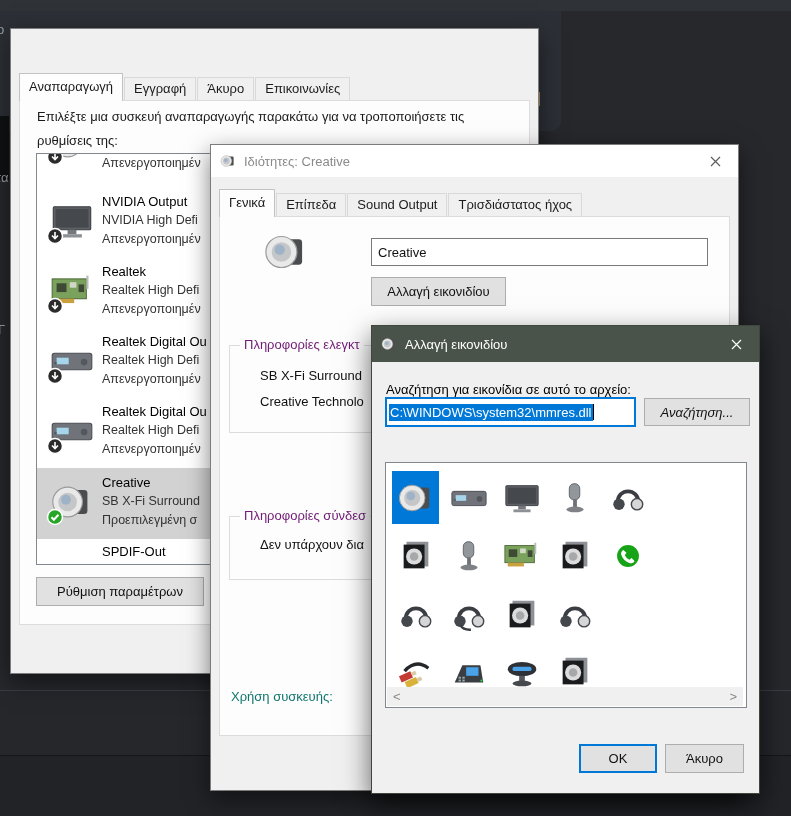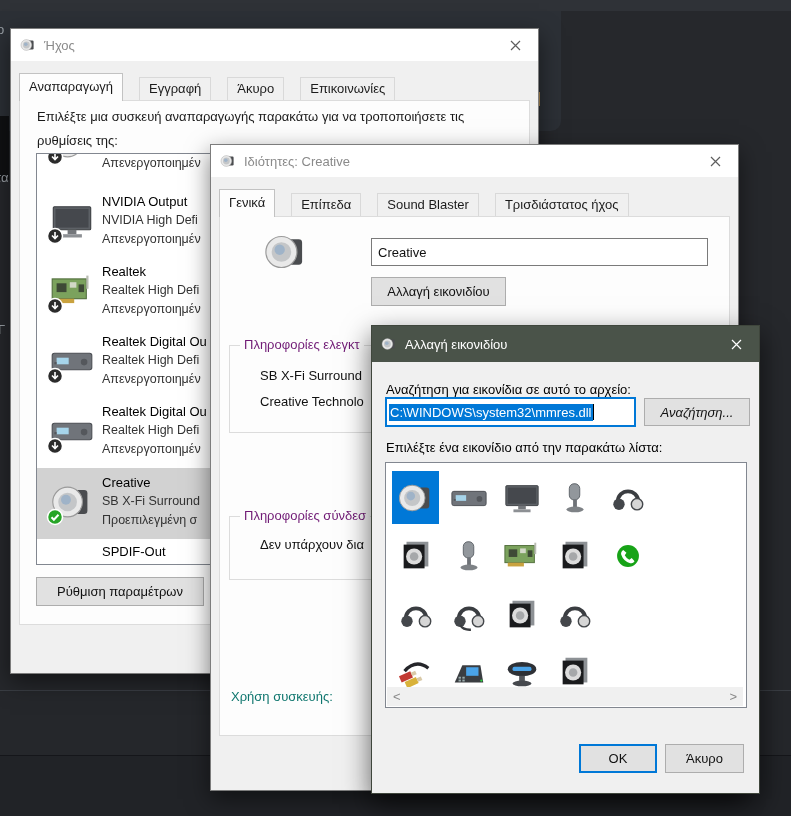--- a/index.html
+++ b/index.html
@@ -22,21 +22,21 @@
   .bg-low2{left:0;top:756px;width:791px;height:60px;background:#212327;}
 
   
   .win{background:#f0f0f0;border:1px solid #7c7c7c;box-shadow:0 8px 22px rgba(0,0,0,.5);}
   .titlebar{position:absolute;left:0;top:0;right:0;height:32px;background:#fff;display:flex;align-items:center;}
   .titlebar .ticon{margin:0 8px 0 9px;display:flex;}
   .titlebar .ttext{font-size:13px;color:#8a8a8a;}
   .closebox{position:absolute;right:0;top:0;width:45px;height:32px;display:flex;align-items:center;justify-content:center;color:#5e5e5e;cursor:pointer;}
   .tabstrip{position:absolute;display:flex;align-items:flex-end;}
   .tab{background:#f0f0f0;border:1px solid #d9d9d9;border-bottom:none;font-size:13px;color:#1b1b1b;
-       padding:3px 9px 4px 9px;margin-right:16px;height:16px;line-height:16px;}
+       padding:3px 9px 4px 9px;margin-right:1px;height:16px;line-height:16px;}
   .tab.active{background:#fdfdfd;position:relative;z-index:2;padding-top:5px;padding-bottom:6px;border-color:#c2c2c2;}
   .tabpage{position:absolute;background:#fdfdfd;border:1px solid #dcdcdc;}
   .btn{background:#e1e1e1;border:1px solid #adadad;font-size:13px;color:#111;display:flex;align-items:center;justify-content:center;font-family:inherit;}
   .btn.focused{border:2px solid #0078d7;}
   .tfield{background:#fff;border:1px solid #7a7a7a;font-size:13px;color:#111;display:flex;align-items:center;padding:0 6px;}
 
   
   #sound-win{left:10px;top:28px;width:527px;height:644px;z-index:10;}
   #sound-tabs{left:8px;top:46px;height:26px;}
   #sound-page{left:8px;top:71px;width:509px;height:523px;}
@@ -95,36 +95,20 @@
     <span class="abs bg-frag" style="left: -4px; top: 170px;">τα</span>
     <span class="abs bg-frag" style="left: -2px; top: 322px;">Γ</span>
   </div>
 <div class="abs bg-tan"></div>
 <div class="abs bg-div1"></div>
 <div class="abs bg-low"></div>
 <div class="abs bg-div2"></div>
 <div class="abs bg-low2"></div>
 
 <div class="abs win" id="sound-win">
-  <div class="titlebar">
-    <span class="ticon">
-        <svg width="16" height="16" viewBox="0 0 40 40">
-          <rect x="19" y="9" width="15" height="22" rx="3" fill="#4a4c4f"></rect>
-          <circle cx="16" cy="20" r="13.5" fill="#e9e9e9" stroke="#9a9a9a"></circle>
-          <circle cx="16" cy="20" r="8.5" fill="#c4c6c8"></circle>
-          <circle cx="14.5" cy="18" r="4.5" fill="#9fb3c8"></circle>
-        </svg>
-      </span>
-    <span class="ttext">Ήχος</span>
-    <span class="closebox">
-        <svg width="11" height="11" viewBox="0 0 11 11">
-          <path d="M1 1 L10 10 M10 1 L1 10" stroke="currentColor" stroke-width="1.2"></path>
-        </svg>
-      </span>
-  </div>
   <div class="tabstrip" id="sound-tabs">
     <span class="tab active">Αναπαραγωγή</span>
     <span class="tab">Εγγραφή</span>
     <span class="tab">Άκυρο</span>
     <span class="tab">Επικοινωνίες</span>
   </div>
   <div class="tabpage" id="sound-page"></div>
   <div class="abs" id="sound-instr">Επιλέξτε μια συσκευή αναπαραγωγής παρακάτω για να τροποποιήσετε τις ρυθμίσεις της:</div>
   <div class="abs" id="device-list">
       <div class="dev-row" style="top: 0px; height: 33px;">
@@ -247,21 +231,21 @@
     <span class="ttext">Ιδιότητες: Creative</span>
     <span class="closebox">
         <svg width="11" height="11" viewBox="0 0 11 11">
           <path d="M1 1 L10 10 M10 1 L1 10" stroke="currentColor" stroke-width="1.2"></path>
         </svg>
       </span>
   </div>
   <div class="tabstrip" id="prop-tabs">
     <span class="tab active">Γενικά</span>
     <span class="tab">Επίπεδα</span>
-    <span class="tab">Sound Blaster</span>
+    <span class="tab">Sound Output</span>
     <span class="tab">Τρισδιάστατος ήχος</span>
   </div>
   <div class="tabpage" id="prop-page"></div>
   <div class="abs" id="prop-devicon"><svg width="46" height="46" viewBox="0 0 40 40">
         <rect x="19" y="9" width="15" height="22" rx="3" fill="#4a4c4f"></rect>
         <circle cx="16" cy="20" r="13.5" fill="#e9e9e9" stroke="#9a9a9a"></circle>
         <circle cx="16" cy="20" r="8.5" fill="#c4c6c8"></circle>
         <circle cx="14.5" cy="18" r="4.5" fill="#9fb3c8"></circle>
       </svg></div>
   <div class="abs tfield" id="prop-name">
@@ -297,21 +281,20 @@
           <path d="M1 1 L10 10 M10 1 L1 10" stroke="currentColor" stroke-width="1.2"></path>
         </svg>
       </span>
   </div>
   <div class="abs" id="ci-search-label">Αναζήτηση για εικονίδια σε αυτό το αρχείο:</div>
   <div class="abs" id="ci-path">
     <span class="sel">C:\WINDOWS\system32\mmres.dll</span>
     <span id="ci-caret"></span>
   </div>
   <button class="abs btn" id="ci-browse">Αναζήτηση...</button>
-  <div class="abs" id="ci-select-label">Επιλέξτε ένα εικονίδιο από την παρακάτω λίστα:</div>
   <div class="abs" id="ci-iconlist">
       <div class="icon-row" style="top: 182px;">
         <span class="icon-cell">
           <svg width="38" height="38" viewBox="0 0 40 40">
             <path d="M8 19 q12 -13 25 -3" stroke="#25262a" stroke-width="3.5" fill="none"></path>
             <g transform="rotate(-24 11 25)">
               <rect x="3" y="21" width="13" height="7" fill="#c23a33"></rect>
               <rect x="16" y="22.5" width="5" height="4" fill="#d9c9a7"></rect>
             </g>
             <g transform="rotate(-24 17 31)">

